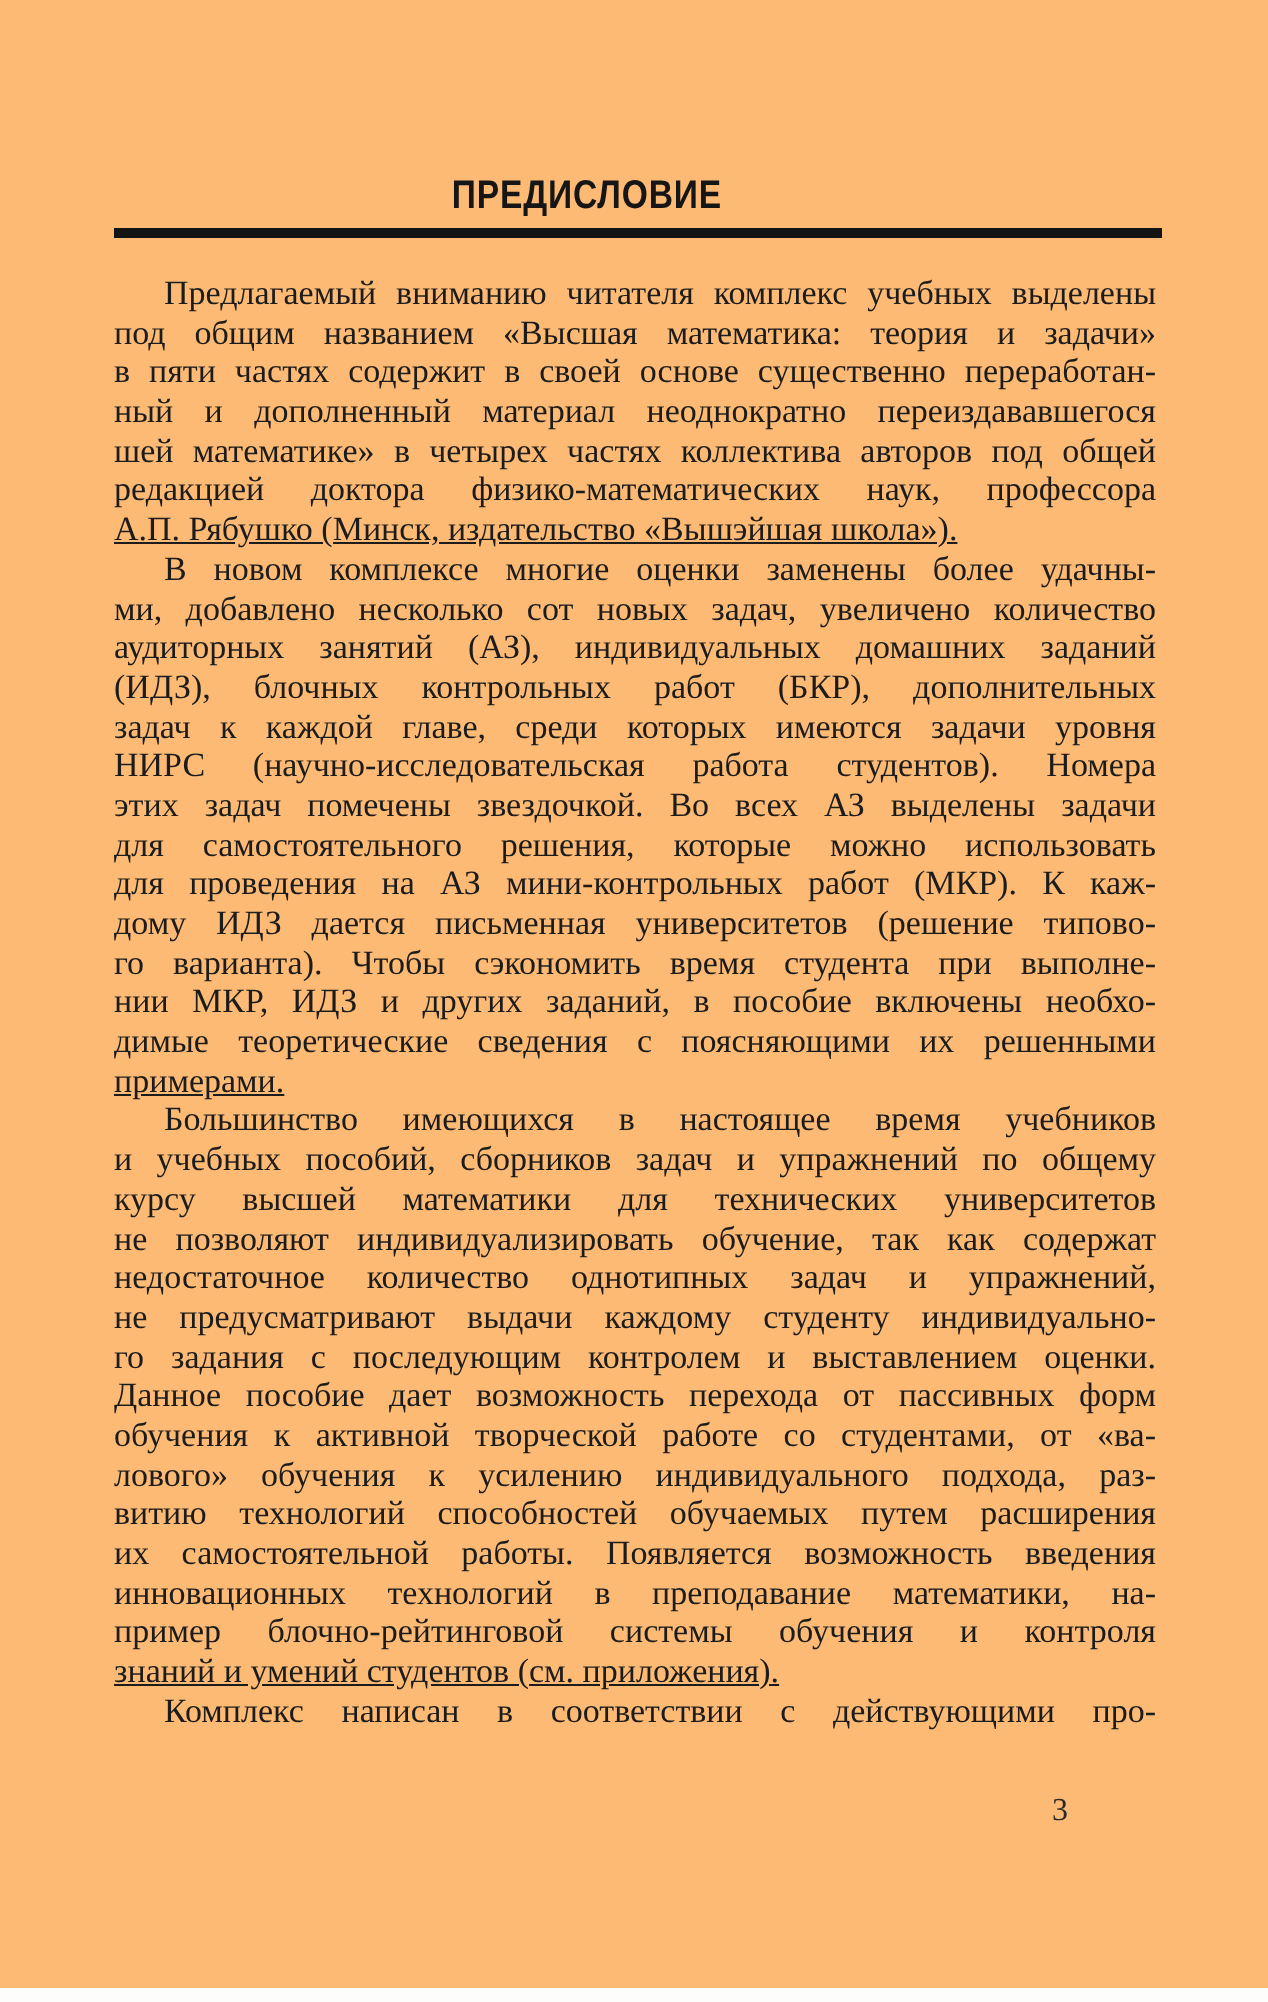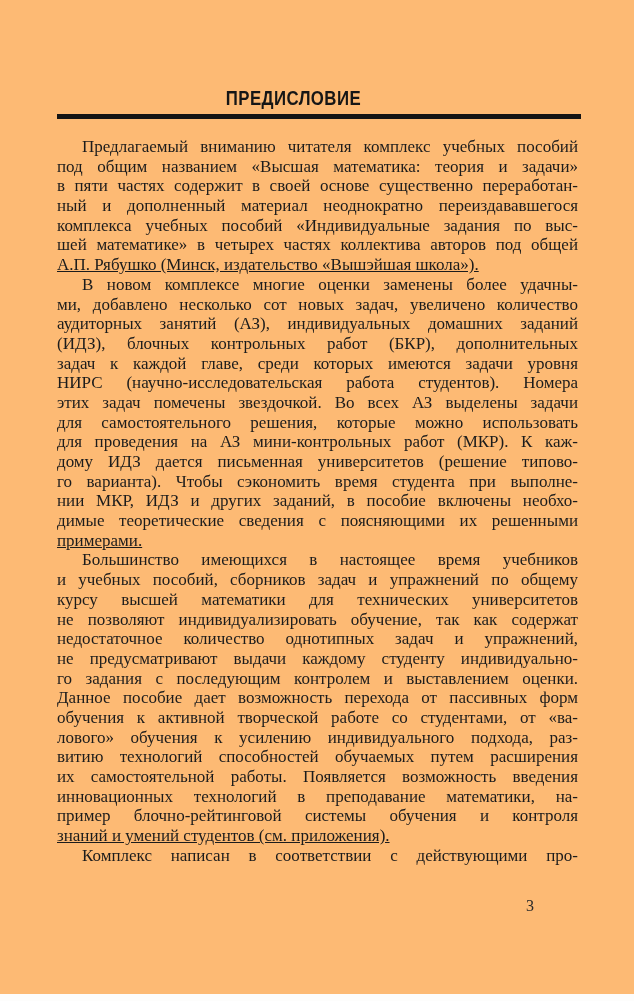--- a/index.html
+++ b/index.html
@@ -80,26 +80,26 @@
 </head>
 <body>
 
 <div class="page">
   <div class="title">
     <span class="title-inner">ПРЕДИСЛОВИЕ</span>
   </div>
   <div class="rule"></div>
   <div class="body-text">
       <div class="paragraph">
-        <div class="line first">Предлагаемый вниманию читателя комплекс учебных пособий</div>
+        <div class="line first">Предлагаемый вниманию читателя комплекс учебных выделены</div>
         <div class="line">под общим названием «Высшая математика: теория и задачи»</div>
         <div class="line">в пяти частях содержит в своей основе существенно переработан-</div>
         <div class="line">ный и дополненный материал неоднократно переиздававшегося</div>
-        <div class="line">комплекса учебных пособий «Индивидуальные задания по выс-</div>
         <div class="line">шей математике» в четырех частях коллектива авторов под общей</div>
+        <div class="line">редакцией доктора физико-математических наук, профессора</div>
         <div class="line last">А.П. Рябушко (Минск, издательство «Вышэйшая школа»).</div>
       </div>
       <div class="paragraph">
         <div class="line first">В новом комплексе многие оценки заменены более удачны-</div>
         <div class="line">ми, добавлено несколько сот новых задач, увеличено количество</div>
         <div class="line">аудиторных занятий (АЗ), индивидуальных домашних заданий</div>
         <div class="line">(ИДЗ), блочных контрольных работ (БКР), дополнительных</div>
         <div class="line">задач к каждой главе, среди которых имеются задачи уровня</div>
         <div class="line">НИРС (научно-исследовательская работа студентов). Номера</div>
         <div class="line">этих задач помечены звездочкой. Во всех АЗ выделены задачи</div>

